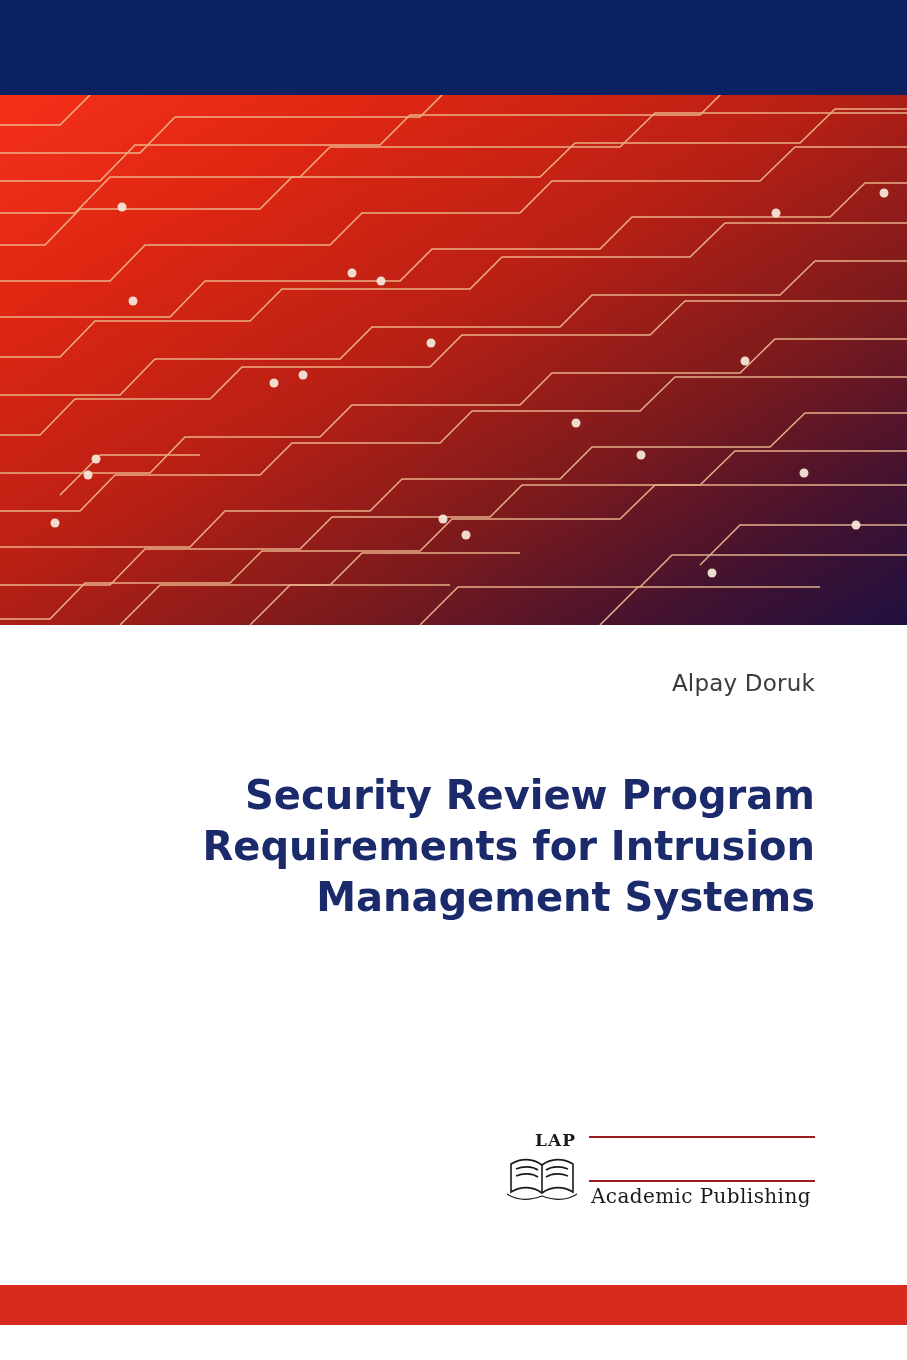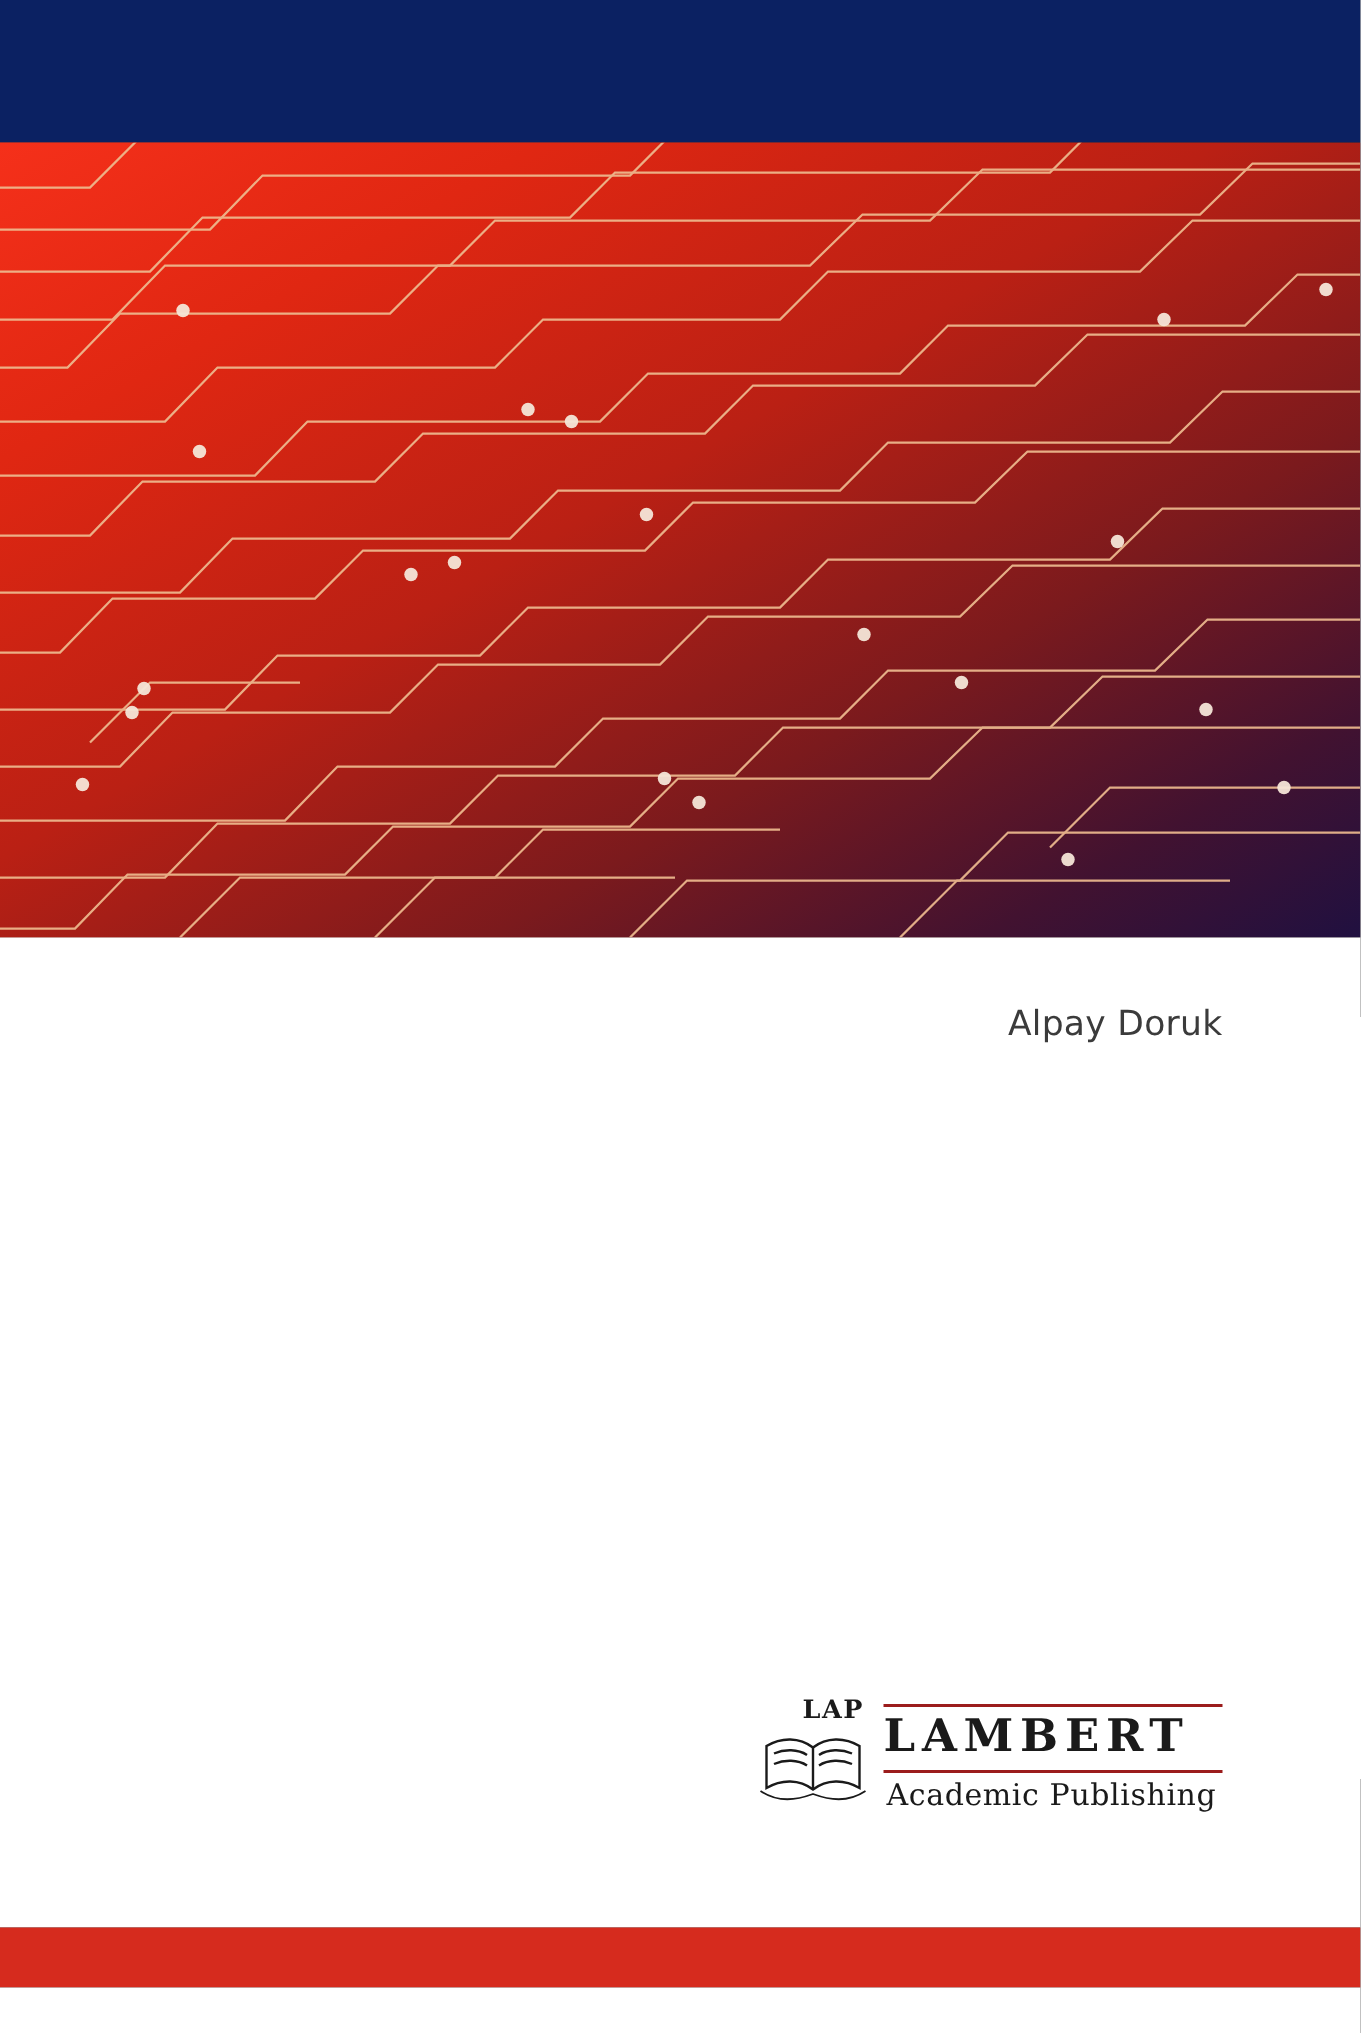--- a/index.html
+++ b/index.html
@@ -11,21 +11,21 @@
     width: 907px;
     height: 1360px;
     font-family: "DejaVu Sans", sans-serif;
     overflow: hidden;
   }
 
   .cover {
     position: relative;
     width: 907px;
     height: 1360px;
-    background: #404040;
+    background: #c2410c;
     box-sizing: border-box;
   }
 
   
   .top-band {
     position: absolute;
     left: 0; top: 0;
     width: 907px;
     height: 95px;
     background: #0b2162;
@@ -237,37 +237,37 @@
         <circle cx="884" cy="98" r="4.5"></circle>
         <circle cx="766" cy="584" r="4.5"></circle>
       </g>
     </svg>
   </div>
 
   <div class="body-area">
 
     <div class="author">Alpay Doruk</div>
 
+    <div class="title">Security Review Program Requirements for Intrusion Management Systems</div>
 
 
     <div class="logo">
       <svg class="logo-book" viewBox="0 0 74 74" xmlns="http://www.w3.org/2000/svg">
         <g stroke="#1a1a1a" stroke-width="1.6" fill="none">
           <path d="M6 30 C16 24, 28 24, 37 31 C46 24, 58 24, 68 30 L68 58 C58 52, 46 52, 37 59 C28 52, 16 52, 6 58 Z" fill="#ffffff"></path>
           <path d="M37 31 L37 59"></path>
           <path d="M11 35 C18 32, 27 32, 33 36"></path>
           <path d="M11 42 C18 39, 27 39, 33 43"></path>
           <path d="M41 36 C47 32, 56 32, 63 35"></path>
           <path d="M41 43 C47 39, 56 39, 63 42"></path>
           <path d="M2 60 C14 68, 26 66, 37 62 C48 66, 60 68, 72 60" stroke-width="1.2"></path>
         </g>
       </svg>
       <div class="logo-lap">LAP</div>
       <div class="logo-rule-top"></div>
-      <div class="logo-lambert">LAMBERT</div>
       <div class="logo-rule-bot"></div>
       <div class="logo-academic">Academic Publishing</div>
     </div>
 
   </div>
 
   <div class="bottom-band"></div>
   <div class="bottom-white"></div>
 
 </div>

